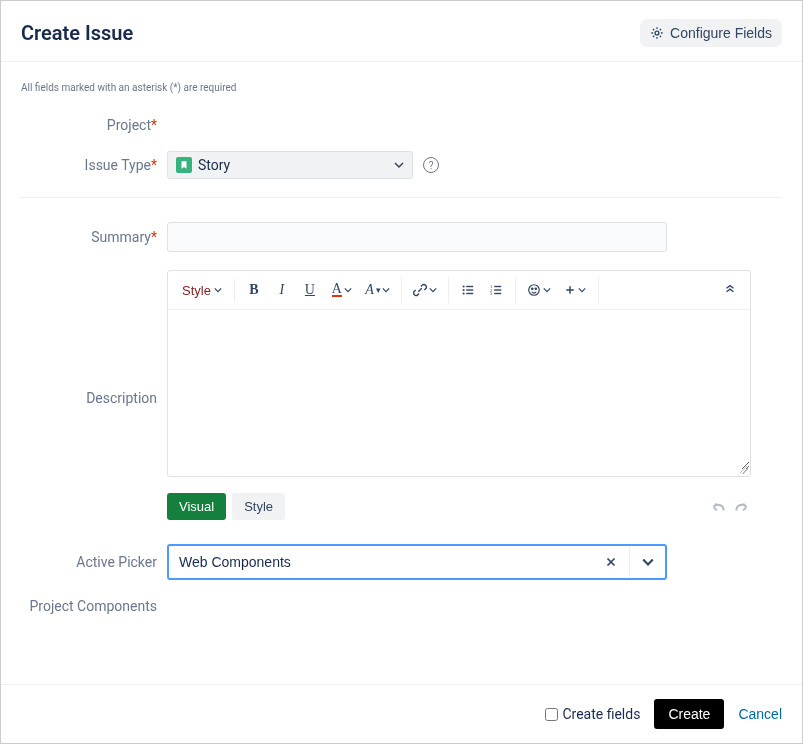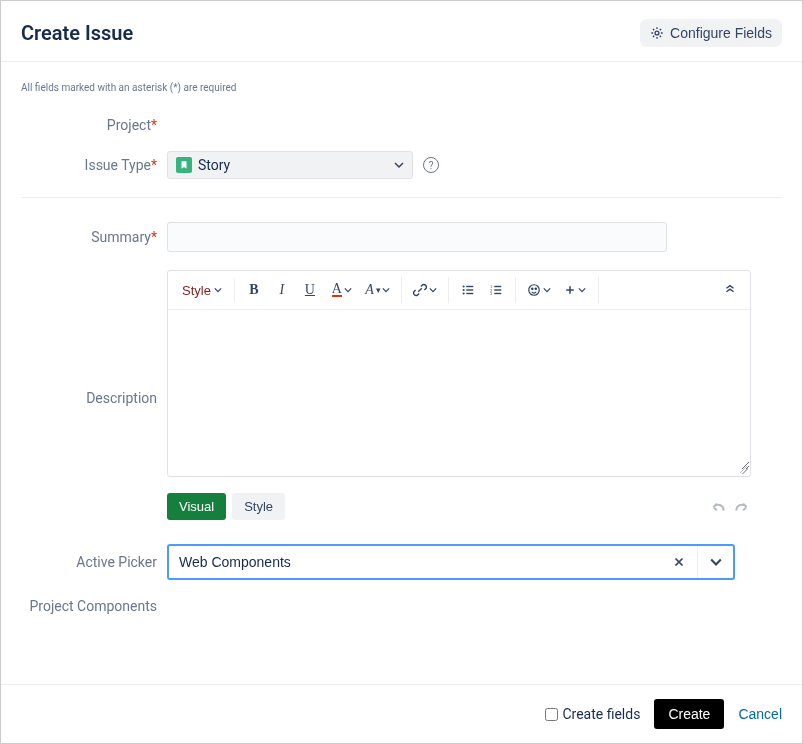--- a/index.html
+++ b/index.html
@@ -222,21 +222,21 @@
       cursor: pointer;
     }
     .tab-btn.active { background: #15803d; color: #fff; }
     .tab-btn.inactive { background: #f1f2f4; color: #344563; }
     .rte-undo-group {
       display: inline-flex;
       gap: 6px;
       color: #97a0af;
     }
     .combo-wrap {
-      width: 568px;
+      width: 500px;
       display: flex;
       align-items: stretch;
       border: 1px solid #dfe1e6;
       border-radius: 3px;
       background: #fff;
       justify-content: space-between;
     }
     .combo-wrap.focused {
       border: 2px solid #4c9aff;
     }

